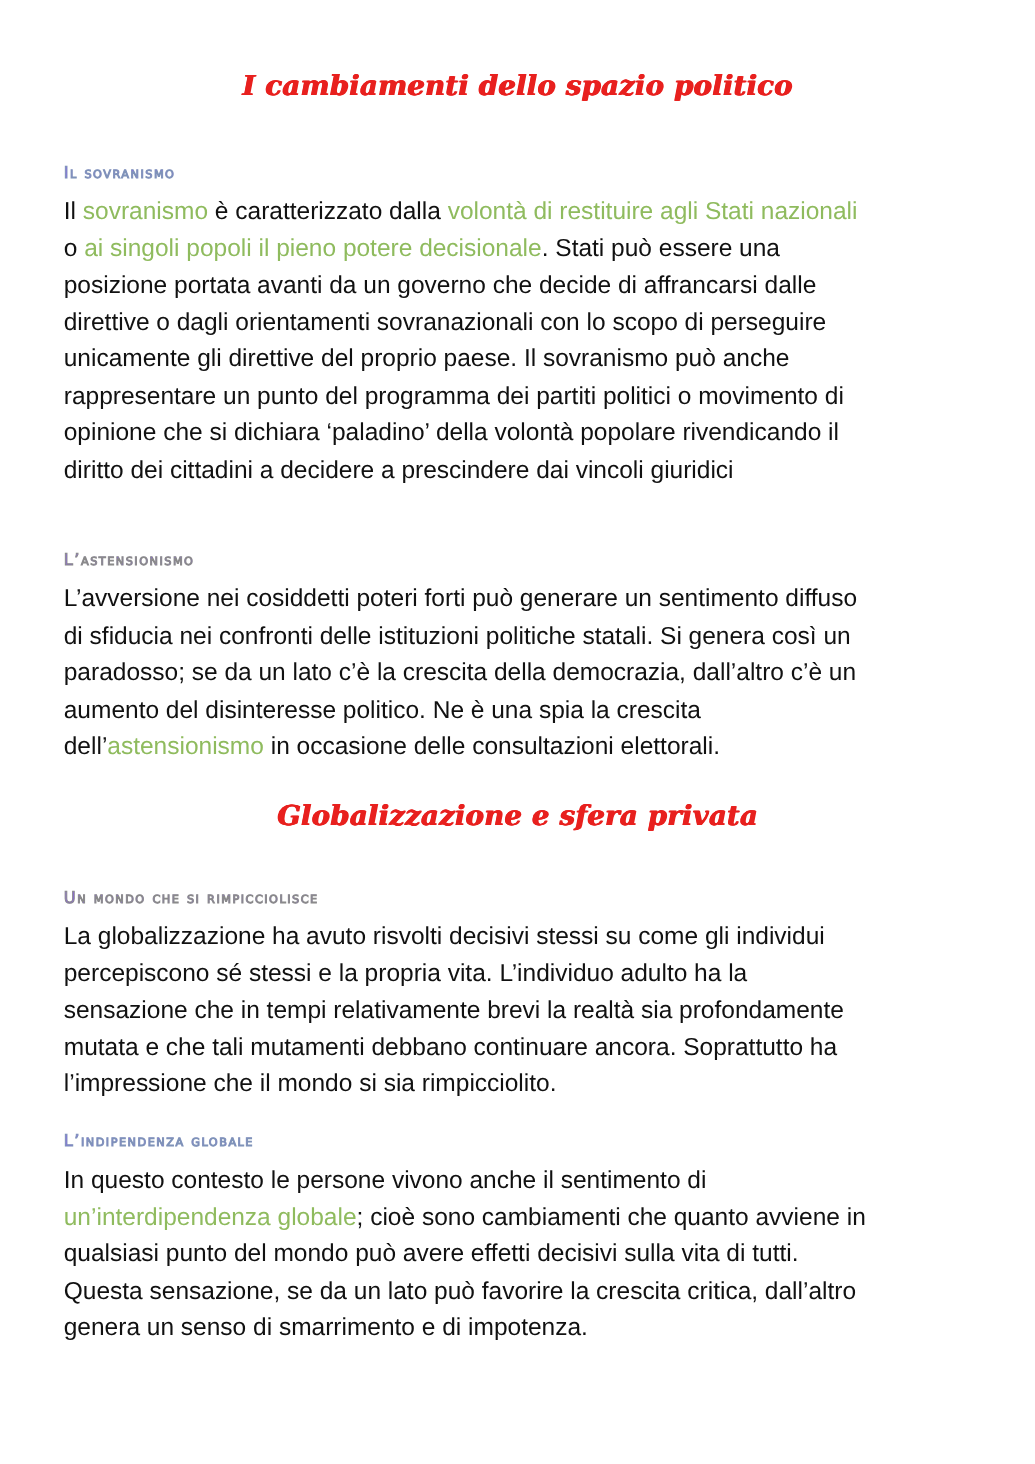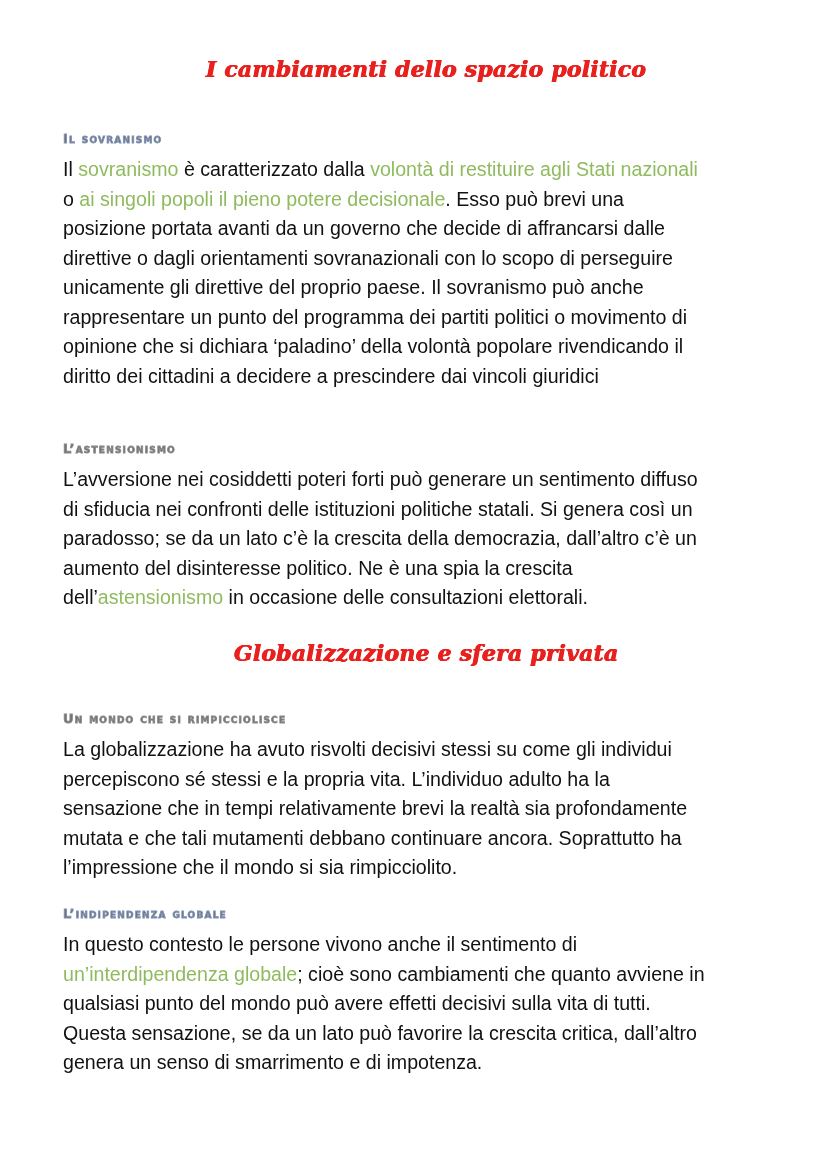--- a/index.html
+++ b/index.html
@@ -10,46 +10,46 @@
     body {
       width: 828px;
       height: 1171px;
       position: relative;
       overflow: hidden;
       font-family: "Liberation Sans", sans-serif;
       color: #111111;
     }
     .page {
       position: absolute;
-      left: 12px; top: 0;
+      left: 0; top: 0;
       width: 771px;
       height: 1171px;
     }
     .title {
       position: absolute;
       left: 0;
       width: 828px;
       text-align: center;
       color: #e8201e;
       font-family: "DejaVu Serif", serif;
       font-style: italic;
       font-weight: bold;
       font-size: 22px;
       letter-spacing: 0.2px;
       text-shadow: 0.6px 0 0 #e8201e, -0.3px 0 0 #e8201e;
     }
     .subhead {
       position: absolute;
       left: 51px;
       font-family: "DejaVu Sans", sans-serif;
-      font-weight: bold;
+      font-weight: normal;
       font-size: 13px;
       font-variant: small-caps;
       letter-spacing: 1.2px;
-      color: #737373;
+      color: #8b5cf6;
       -webkit-text-stroke: 0.8px #8a8a8a;
     }
     .subhead.blue {
       -webkit-text-stroke: 0.8px #7f93b8;
     }
     .para {
       position: absolute;
       left: 51px;
       width: 730px;
       font-size: 19.6px;
@@ -64,21 +64,21 @@
 </head>
 <body>
 
 <div class="page">
 
   <h1 class="title" style="top:56px;margin:0;">I cambiamenti dello spazio politico</h1>
 
   <div class="subhead blue" style="top:131px;">Il sovranismo</div>
   <div class="para" style="top:155px;">
       <span class="line"><span>Il </span><span class="hl">sovranismo</span><span> è caratterizzato dalla </span><span class="hl">volontà di restituire agli Stati nazionali</span></span>
-      <span class="line"><span>o </span><span class="hl">ai singoli popoli il pieno potere decisionale</span><span>. Esso può brevi una</span></span>
+      <span class="line"><span>o </span><span class="hl">ai singoli popoli il pieno potere decisionale</span><span>. Stati può essere una</span></span>
       <span class="line"><span>posizione portata avanti da un governo che decide di affrancarsi dalle</span></span>
       <span class="line"><span>direttive o dagli orientamenti sovranazionali con lo scopo di perseguire</span></span>
       <span class="line"><span>unicamente gli direttive del proprio paese. Il sovranismo può anche</span></span>
       <span class="line"><span>rappresentare un punto del programma dei partiti politici o movimento di</span></span>
       <span class="line"><span>opinione che si dichiara ‘paladino’ della volontà popolare rivendicando il</span></span>
       <span class="line"><span>diritto dei cittadini a decidere a prescindere dai vincoli giuridici</span></span>
     </div>
 
   <div class="subhead" style="top:441px;">L’astensionismo</div>
   <div class="para" style="top:465px;">

